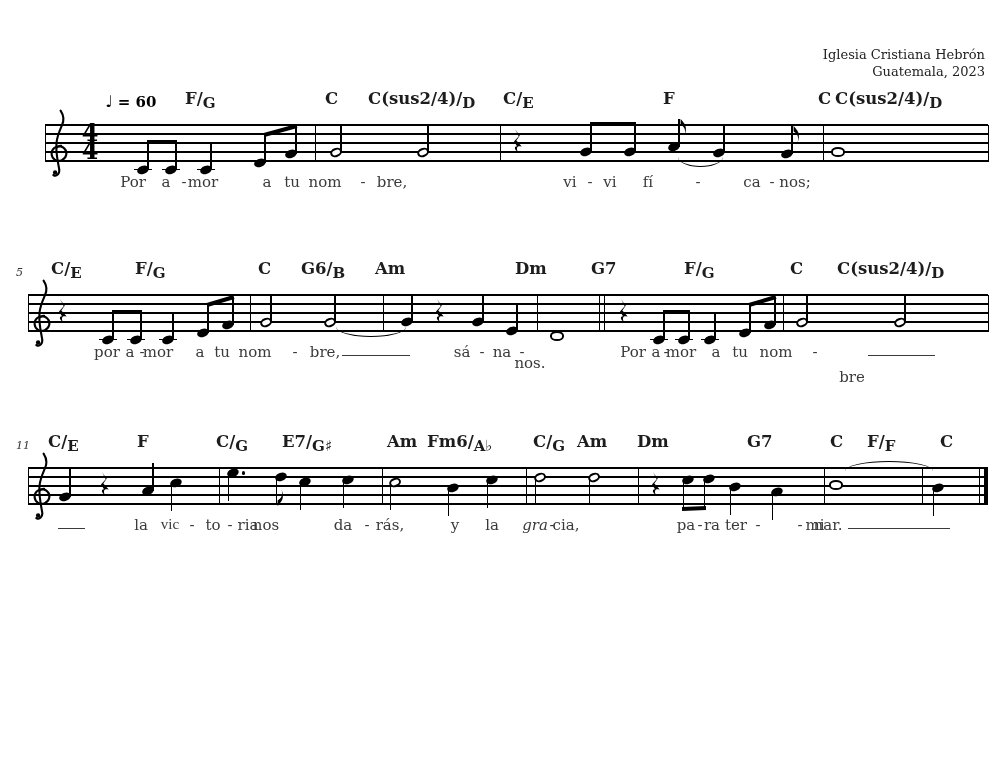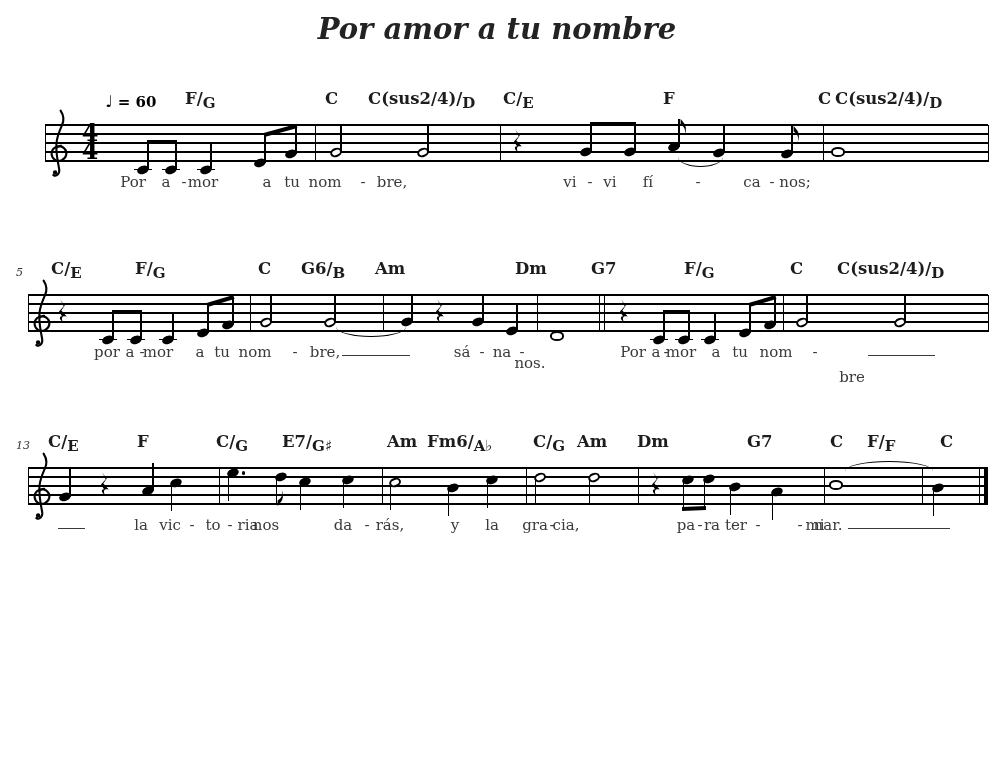--- a/index.html
+++ b/index.html
@@ -38,21 +38,24 @@
   .tsig{position:absolute;left:34px;width:22px;text-align:center;font-weight:bold;
     font-size:24px;line-height:1;color:#000;}
   .tempo{position:absolute;left:60px;top:-33px;font-weight:bold;font-size:15px;color:#000;
     white-space:nowrap;}
   .tempo .g{font-family:"DejaVu Sans",sans-serif;font-size:16px;}
 </style>
 </head>
 <body>
 
 <div id="page">
-  <div class="title">Por amor a tu nombre</div>
+  <div class="credit">
+    <div>Iglesia Cristiana Hebrón</div>
+    <div>Guatemala, 2023</div>
+  </div>
   <div id="score">
       <div class="system" style="left: 45px; top: 125px; width: 943px;">
         <div class="sline" style="top: -0.55px;"></div>
         <div class="sline" style="top: 8.45px;"></div>
         <div class="sline" style="top: 17.45px;"></div>
         <div class="sline" style="top: 26.45px;"></div>
         <div class="sline" style="top: 35.45px;"></div>
         <div class="bar" style="left: 0px;"></div>
         <div class="bar" style="left: 270px;"></div>
         <div class="bar" style="left: 455px;"></div>
@@ -262,21 +265,21 @@
         <div class="bar" style="left: 894px;"></div>
         <div class="bar" style="left: 951px;"></div>
         <div class="bar" style="left: 955.5px; width: 4.5px;"></div>
         <div class="clefbox" style="left: 2px; top: -17px;"><svg width="27" height="74" viewBox="0 0 27 74">
             <g fill="none" stroke="#000" stroke-width="2.1" stroke-linecap="round">
               <path d="M13.6 2.6 C16.9 7.6 17.5 11.7 15 17.2 C12.2 23.8 10.1 28.3 9.5 34.8 C8.9 41.3 9.7 46.8 10.7 52.8 L12.2 61.3 C12.9 65.8 9.5 69 6.3 67"></path>
               <path d="M14.2 37.7 C8.7 37.4 4.2 41.2 4.6 46.1 C5 51.2 10.1 54.2 14.8 52.2 C19.5 50.1 20.9 44.4 17.6 40.8 C15.5 38.4 11.9 37.7 9.5 39.6"></path>
             </g>
             <circle cx="8.1" cy="64.4" r="2.2" fill="#000"></circle>
           </svg></div>
-        <div class="mnum">13</div>
+        <div class="mnum">11</div>
         <div class="chord" style="left: 20px;">C/<span class="bass">E</span></div>
         <div class="chord" style="left: 109px;">F</div>
         <div class="chord" style="left: 188px;">C/<span class="bass">G</span></div>
         <div class="chord" style="left: 254px;">E7/<span class="bass">G♯</span></div>
         <div class="chord" style="left: 359px;">Am</div>
         <div class="chord" style="left: 399px;">Fm6/<span class="bass">A♭</span></div>
         <div class="chord" style="left: 505px;">C/<span class="bass">G</span></div>
         <div class="chord" style="left: 549px;">Am</div>
         <div class="chord" style="left: 609px;">Dm</div>
         <div class="chord" style="left: 719px;">G7</div>
@@ -325,32 +328,32 @@
         <div class="head-f" style="left: 701.1px; top: 14.8px;"></div>
         <div class="stem" style="left: 701.6px; top: 19px; height: 28px;"></div>
         <div class="head-f" style="left: 743.1px; top: 19.8px;"></div>
         <div class="stem" style="left: 743.6px; top: 24px; height: 28px;"></div>
         <div class="head-w" style="left: 801px; top: 12.4px;"></div>
         <div class="head-f" style="left: 904.1px; top: 15.8px;"></div>
         <div class="stem" style="left: 904.6px; top: 20px; height: 28px;"></div>
         <div class="arc u" style="left: 817px; top: -7px; width: 88px;"></div>
         <div class="ext" style="left: 30px; width: 27px;"></div>
         <div class="lyr" style="left: 113px;">la</div>
-        <div class="lyr" style="left: 142px;">vic</div>
+        <div class="lyr" style="left: 142px; font-family: Liberation Serif, serif;">vic</div>
         <div class="lyr" style="left: 164px;">-</div>
         <div class="lyr" style="left: 185px;">to</div>
         <div class="lyr" style="left: 202px;">-</div>
         <div class="lyr" style="left: 220px;">ria</div>
         <div class="lyr" style="left: 238px;">nos</div>
         <div class="lyr" style="left: 315px;">da</div>
         <div class="lyr" style="left: 339px;">-</div>
         <div class="lyr" style="left: 362px;">rás,</div>
         <div class="lyr" style="left: 427px;">y</div>
         <div class="lyr" style="left: 464px;">la</div>
-        <div class="lyr" style="left: 507px;">gra</div>
+        <div class="lyr" style="left: 507px; font-style: italic;">gra</div>
         <div class="lyr" style="left: 524px;">-</div>
         <div class="lyr" style="left: 538px;">cia,</div>
         <div class="lyr" style="left: 658px;">pa</div>
         <div class="lyr" style="left: 672px;">-</div>
         <div class="lyr" style="left: 684px;">ra</div>
         <div class="lyr" style="left: 708px;">ter</div>
         <div class="lyr" style="left: 730px;">-</div>
         <div class="lyr" style="left: 787px;">mi</div>
         <div class="lyr" style="left: 772px;">-</div>
         <div class="lyr" style="left: 800px;">nar.</div>

